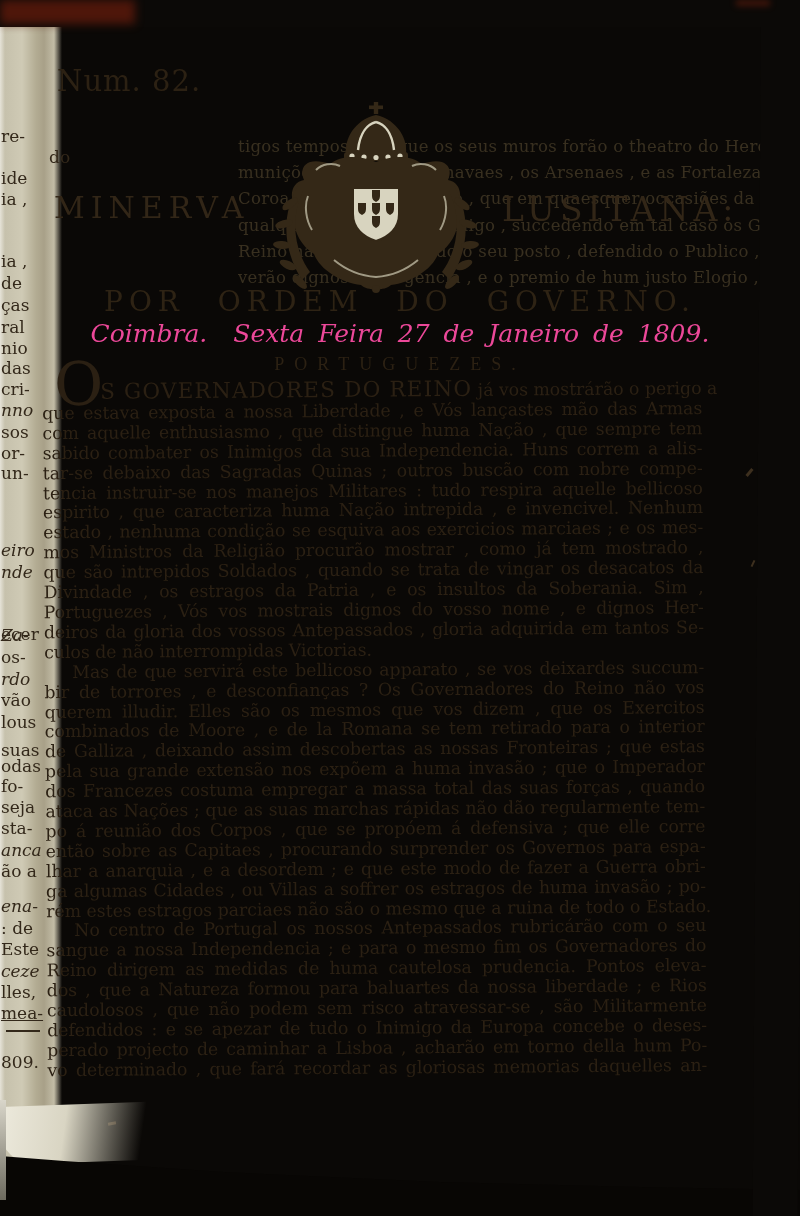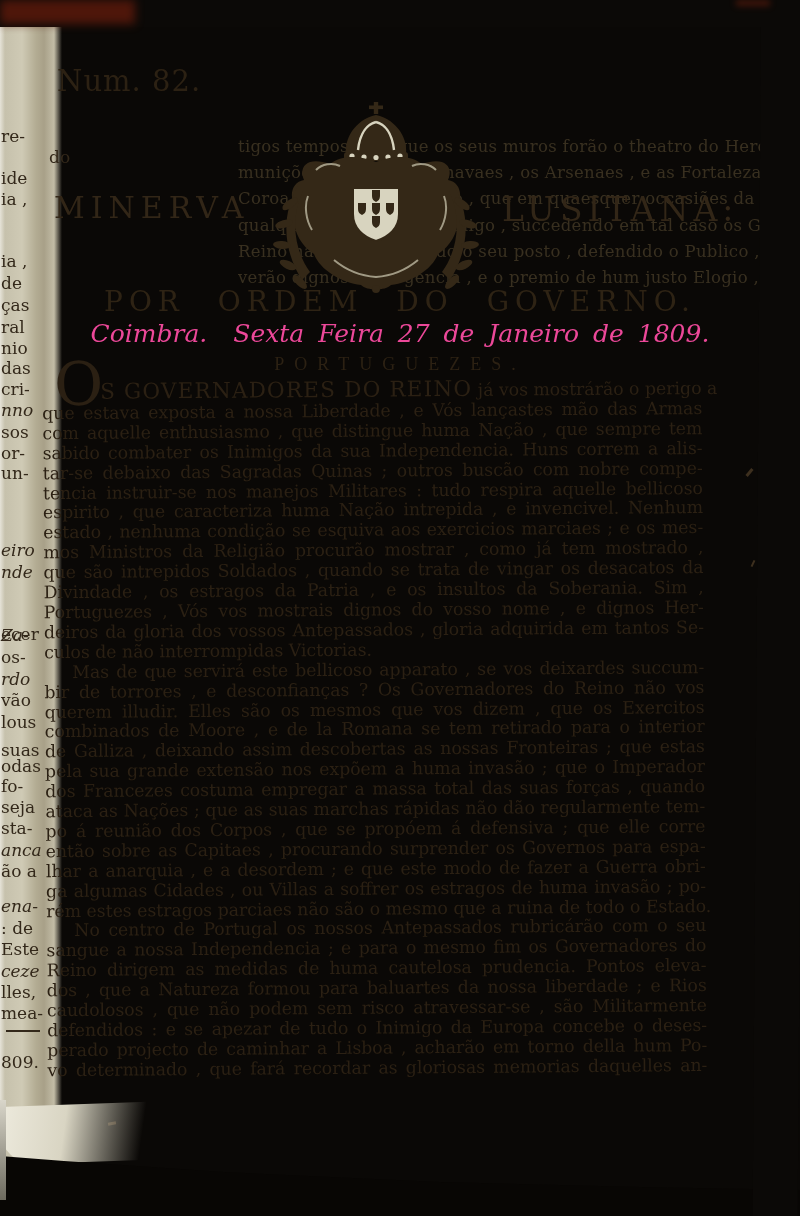--- a/index.html
+++ b/index.html
@@ -98,21 +98,21 @@
     <div class="frag" style="top: 776px;">fo-</div>
     <div class="frag" style="top: 797px;">seja</div>
     <div class="frag" style="top: 818px;">sta-</div>
     <div class="frag i" style="top: 840px;">anca</div>
     <div class="frag" style="top: 861px;">ão a</div>
     <div class="frag i" style="top: 896px;">ena-</div>
     <div class="frag" style="top: 918px;">: de</div>
     <div class="frag" style="top: 939px;">Este</div>
     <div class="frag i" style="top: 961px;">ceze</div>
     <div class="frag" style="top: 982px;">lles,</div>
-    <div class="frag" style="top: 1003px;">mea-</div>
+    <div class="frag" style="top: 1003px; text-decoration: underline;">mea-</div>
     <div class="frag-rule" style="top: 1030px;"></div>
     <div class="frag" style="top: 1052px;">809.</div>
   </div>
 
 <div class="abs" id="bleed">
     <div class="gline">tigos tempos , em que os seus muros forão o theatro do Heroismo. As</div>
     <div class="gline">munições terrestres , e navaes , os Arsenaes , e as Fortalezas da</div>
     <div class="gline">Coroa terão hum depósito , que em quaesquer occasiões da Corte , contra</div>
     <div class="gline">qualquer tentativa do inimigo , succedendo em tal caso os Governadores do</div>
     <div class="gline">Reino não desamparando o seu posto , defendido o Publico , e o Paiz. Re-</div>

